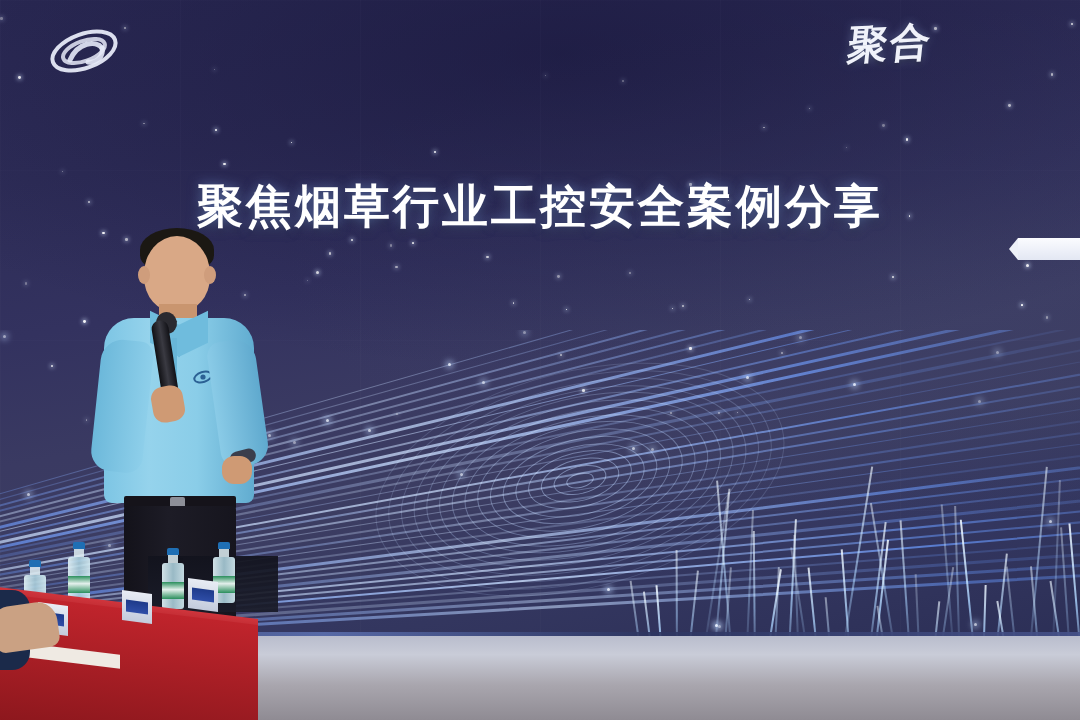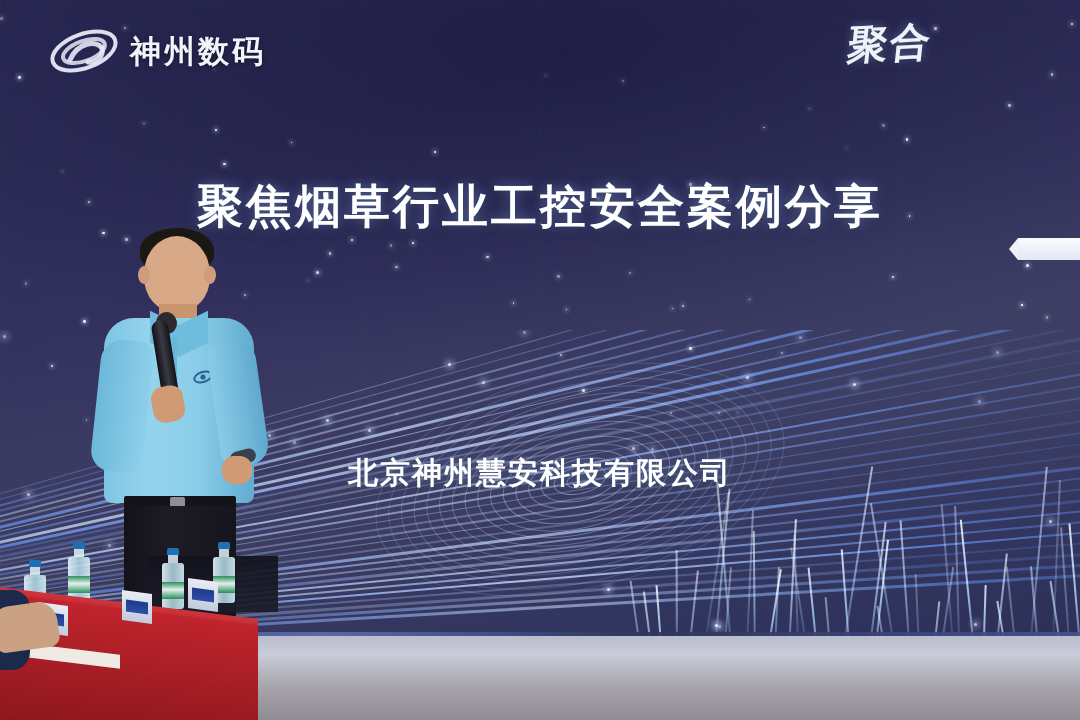--- a/index.html
+++ b/index.html
@@ -371,35 +371,33 @@
         <div class="glowdot" style="left: 973.157px; top: 53.0727px; opacity: 0.88;"></div>
         <div class="glowdot" style="left: 488.02px; top: 99.1015px; opacity: 0.77;"></div>
         <div class="glowdot" style="left: 580.256px; top: 142.534px; opacity: 0.7;"></div>
         <div class="glowdot" style="left: 147.357px; top: 162.975px; opacity: 0.72;"></div>
         <div class="glowdot" style="left: 568.354px; top: 33.4802px; opacity: 0.87;"></div>
         <div class="glowdot" style="left: 1169.13px; top: 189.667px; opacity: 0.75;"></div>
       </div>
   </div>
 
   <div class="slide-title">聚焦烟草行业工控安全案例分享</div>
-  <div class="slide-company">北京神州慧安科技有限公司</div>
 
   <div class="logo-left">
     <span class="logo-mark">
       <svg viewBox="0 0 72 62" width="72" height="62">
         <g fill="none" stroke="#e6e9f7" stroke-linecap="round">
           <ellipse cx="36" cy="31" rx="33" ry="17" stroke-width="4" transform="rotate(-20 36 31)" opacity=".95"></ellipse>
           <ellipse cx="36" cy="31" rx="22" ry="10" stroke-width="4" transform="rotate(-20 36 31)" opacity=".85"></ellipse>
           <path d="M22 40 C30 22 48 20 54 28" stroke-width="5" opacity=".9"></path>
           <path d="M54 28 C56 36 48 44 40 42" stroke-width="5" opacity=".9"></path>
         </g>
       </svg>
     </span>
     <span class="logo-words">
-      <span class="logo-cn">神州数码</span>
     </span>
   </div>
 
   <div class="logo-right">
     <span class="logo-slogan-cal">聚合</span>
   </div>
 
   <div class="right-tab"></div>
 
   <div class="floor-edge"></div>

